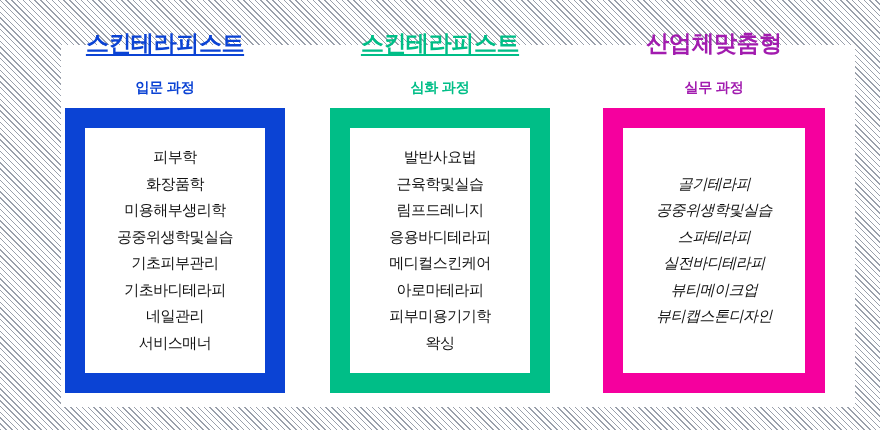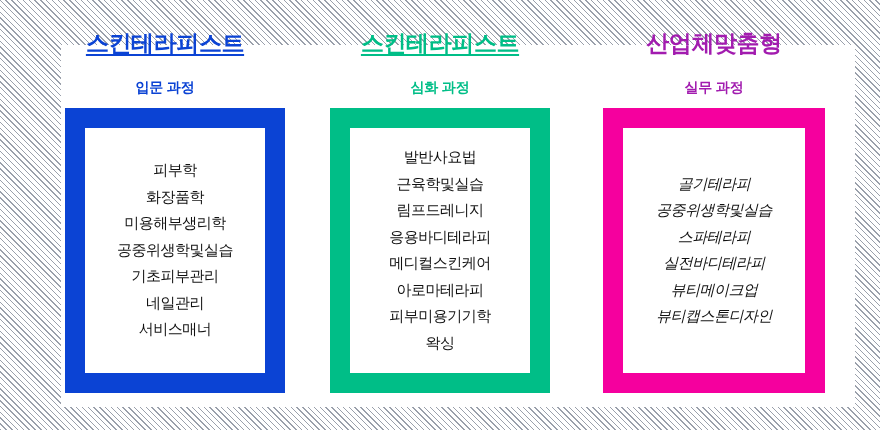--- a/index.html
+++ b/index.html
@@ -141,20 +141,21 @@
     <div class="column col-1">
       <div class="col-title underlined">스킨테라피스트</div>
       <div class="col-subtitle">입문 과정</div>
       <div class="course-box">
         <ul class="course-list">
           <li class="course-item">피부학</li>
           <li class="course-item">화장품학</li>
           <li class="course-item">미용해부생리학</li>
           <li class="course-item">공중위생학및실습</li>
           <li class="course-item">기초피부관리</li>
+          <li class="course-item">기초바디테라피</li>
           <li class="course-item">네일관리</li>
           <li class="course-item">서비스매너</li>
         </ul>
       </div>
     </div>
 
     <div class="column col-2">
       <div class="col-title underlined">스킨테라피스트</div>
       <div class="col-subtitle">심화 과정</div>
       <div class="course-box">

